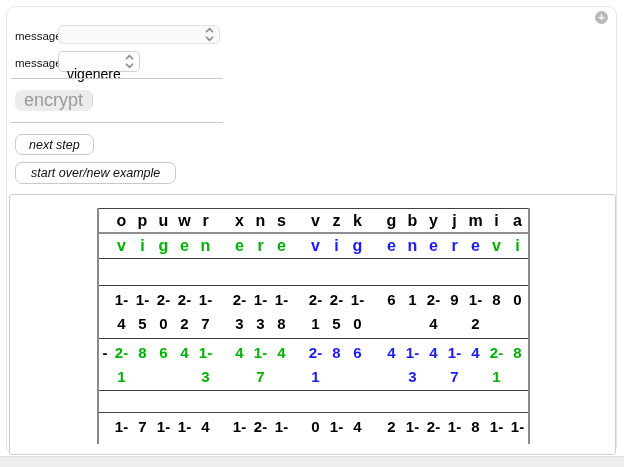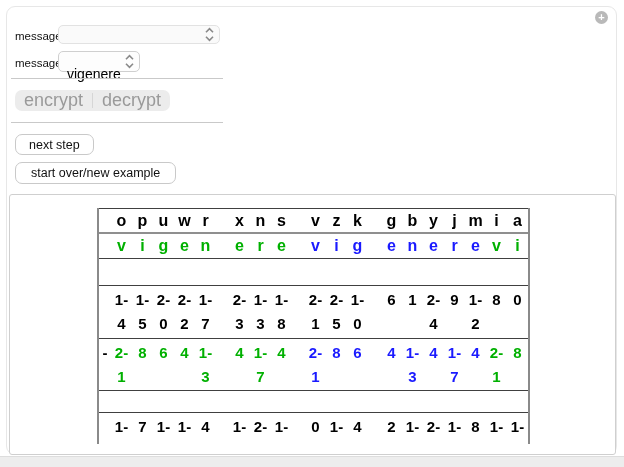--- a/index.html
+++ b/index.html
@@ -20,21 +20,21 @@
   .popup-value{font-size:14px;color:#000;padding-left:8px;white-space:nowrap;margin-top:24px;}
   .stepper{margin-right:5px;display:flex;align-items:center;}
   .hr{position:absolute;left:4px;width:212px;height:1px;background:#c9c9c9;}
   .hr1{top:71px;} .hr2{top:115px;}
   .setterbar{position:absolute;left:8px;top:83px;height:21px;display:flex;align-items:stretch;
        background:#ececec;border-radius:7px;overflow:hidden;}
   .setter-item{display:flex;align-items:center;padding:0 9px;font-size:18px;color:#9a9a9a;cursor:default;}
   .setter-div{width:1px;background:#d6d6d6;margin:3px 0;}
   .pushbtn{position:absolute;left:8px;height:21px;display:inline-flex;align-items:center;
        background:#fff;border:1px solid #c9c9c9;border-radius:7px;font-size:12.5px;color:#111;
-       padding:0 13px;box-sizing:border-box;cursor:default;white-space:nowrap;}
+       padding:0 13px;box-sizing:border-box;cursor:default;white-space:nowrap;font-style:italic;}
   .btn-next{top:127px;} .btn-start{top:155px;height:22px;padding:0 15px;text-align:center;}
   .plus-icon{position:absolute;right:8px;top:4px;width:13px;height:13px;border-radius:50%;
        background:#b9b9b9;color:#fff;font-size:11px;font-weight:bold;line-height:13px;
        text-align:center;cursor:default;}
   
   .pane{position:absolute;left:2px;top:187px;width:607px;height:261px;background:#fff;
        border:1px solid #cfcfcf;border-radius:3px;box-sizing:border-box;overflow:hidden;}
   .table-clip{position:absolute;left:87px;top:13px;height:236px;overflow:hidden;}
   .ctable{width:429px;border-left:2px solid #8a8a8a;border-right:2px solid #8a8a8a;}
   .trow{display:flex;box-sizing:border-box;border-top:1px solid #404040;align-items:center;}
@@ -74,21 +74,20 @@
         <polyline points="1,9.8 4.5,13.4 8,9.8" fill="none" stroke="#8a8a8a" stroke-width="1.6"></polyline>
       </svg>
     </span>
   </div>
 
   <div class="hr hr1"></div>
 
   <div class="setterbar">
     <span class="setter-item">encrypt</span>
     <span class="setter-div"></span>
-    <span class="setter-item">decrypt</span>
   </div>
 
   <div class="hr hr2"></div>
 
   <div class="pushbtn btn-next">next step</div>
   <div class="pushbtn btn-start">start over/new example</div>
 
   <div class="pane">
     <div class="table-clip">
       <div class="ctable" id="ct">

